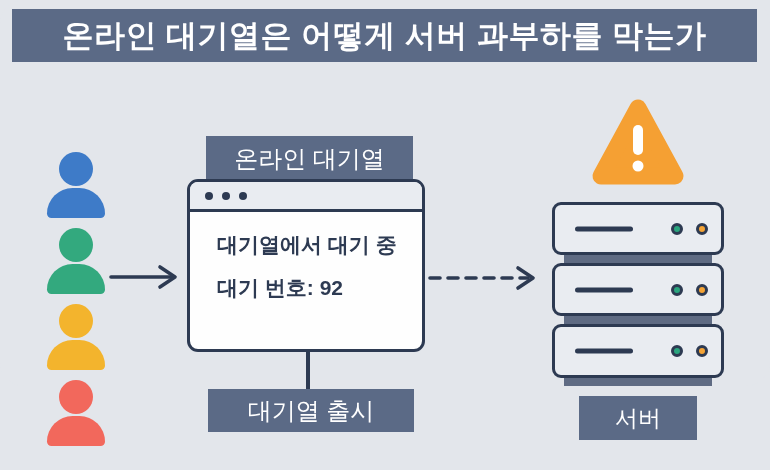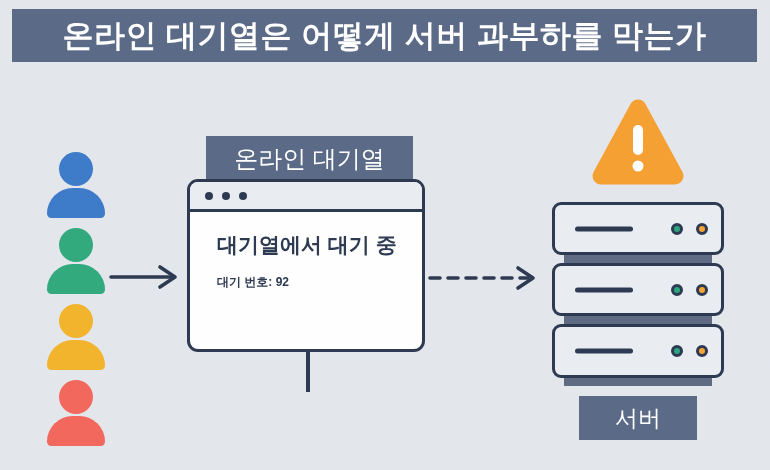--- a/index.html
+++ b/index.html
@@ -52,21 +52,21 @@
     position:absolute; left:187px; top:179px; width:238px; height:173px;
     background:var(--window-body); border:3px solid var(--outline); border-radius:11px; z-index:2;
   }
   .browser-bar{
     height:30px; background:var(--panel); border-bottom:3px solid var(--outline);
     border-radius:8px 8px 0 0; display:flex; align-items:center; padding-left:15px; gap:9px;
   }
   .dot{width:8px; height:8px; border-radius:50%; background:var(--outline);}
   .browser-body{padding:19px 0 0 27px;}
   .status-line{font-size:21px; font-weight:bold; color:var(--outline);}
-  .number-line{margin-top:15px; font-size:12px; font-weight:600; color:var(--outline);}
+  .number-line{margin-top:15px; font-size:21px; font-weight:600; color:var(--outline);}
 
   
   .connector-v{position:absolute; left:306px; top:350px; width:4px; height:42px; background:var(--outline);}
 
   
   .warning{position:absolute; left:588px; top:95px;}
   .tri{fill:var(--warn); stroke:var(--warn); stroke-width:17; stroke-linejoin:round;}
 
   
   .server-stack{position:absolute; left:552px; top:202px; width:172px; height:190px;}
@@ -125,20 +125,23 @@
       <div class="dot"></div>
     </div>
     <div class="browser-body">
       <div class="status-line">대기열에서 대기 중</div>
       <div class="number-line">대기 번호: 92</div>
     </div>
   </div>
 
   <div class="connector-v"></div>
 
+  <div class="badge release-badge">
+    <span>대기열 출시</span>
+  </div>
 
   <svg id="arrow-dashed" class="arrow-svg" width="126" height="28" viewBox="0 0 126 28">
     <path d="M3 14 H101" fill="none" stroke="currentColor" stroke-width="3.6" stroke-linecap="round" stroke-dasharray="10 8"></path>
     <path d="M91 4 L106 14 L91 24" fill="none" stroke="currentColor" stroke-width="3.6" stroke-linecap="round" stroke-linejoin="round"></path>
   </svg>
 
   <svg class="warning" width="100" height="96" viewBox="0 0 100 96">
     <path class="tri" d="M50 13 L13 81 L87 81 Z"></path>
     <rect x="45" y="30" width="10" height="30" rx="5" fill="#ffffff"></rect>
     <circle cx="50" cy="71" r="5.5" fill="#ffffff"></circle>

